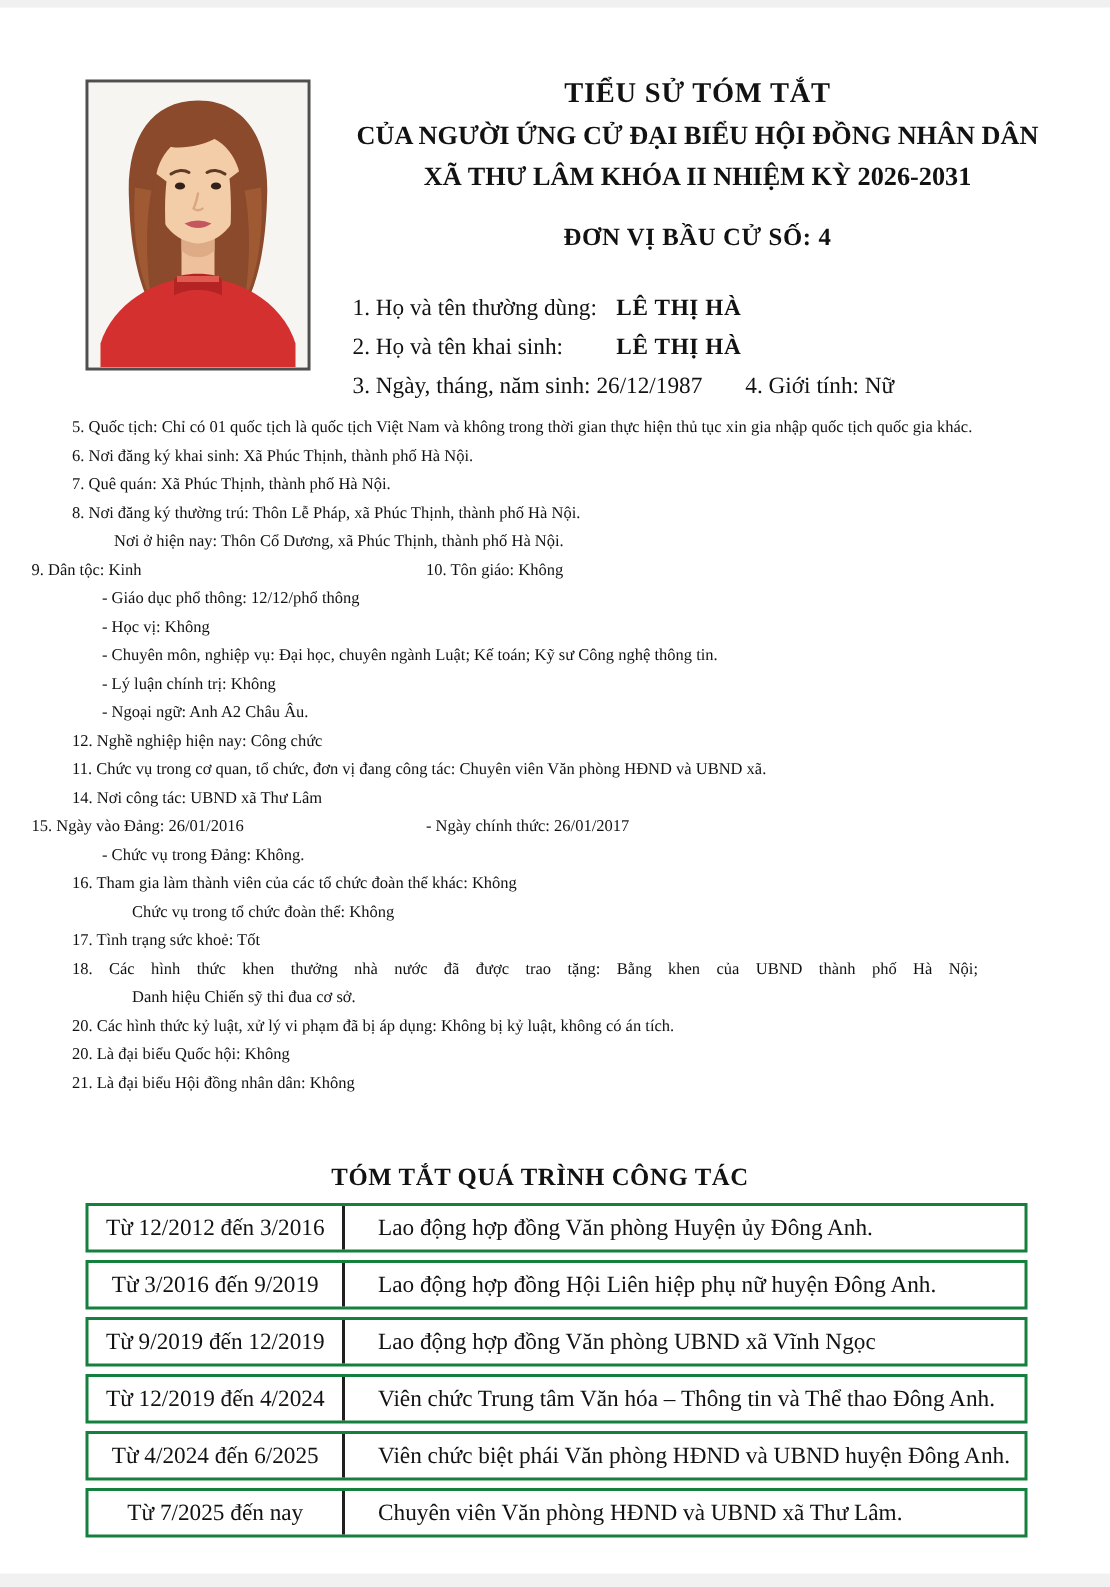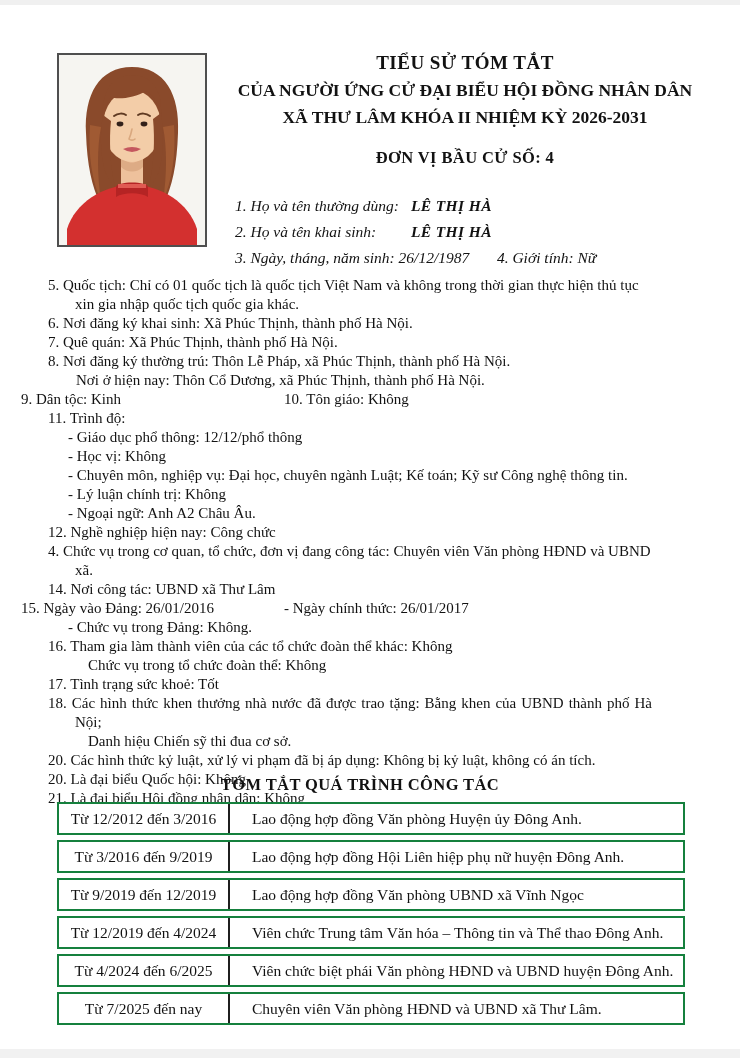--- a/index.html
+++ b/index.html
@@ -15,30 +15,30 @@
   .header-section{position:absolute;top:5px;left:0;width:740px;height:263px;}
   .photo-frame{
     position:absolute;left:57px;top:48px;width:150px;height:194px;
     border:2px solid #4f4f4f;box-sizing:border-box;background:#f6f5f1;overflow:hidden;
   }
   .header-text{position:absolute;left:210px;top:44px;width:510px;text-align:center;font-weight:bold;}
   .h-title{font-size:19px;line-height:28px;letter-spacing:.5px;}
   .h-sub{font-size:17.5px;line-height:27px;}
   .h-unit{font-size:16.5px;line-height:24px;margin-top:15px;letter-spacing:.4px;}
 
-  .identity{position:absolute;left:235px;top:188px;width:500px;font-size:15.5px;font-style:italic;}
+  .identity{position:absolute;left:235px;top:188px;width:500px;font-size:15.5px;}
   .id-line{height:26px;line-height:26px;white-space:nowrap;}
   .id-label{display:inline-block;width:172px;}
   .id-value{font-weight:bold;letter-spacing:.4px;}
   .id-c1{display:inline-block;width:258px;}
 
   
   .details{
     position:absolute;top:276px;left:0;width:668px;box-sizing:border-box;
-    padding:0 16px 0 48px;font-size:15px;line-height:19px;
+    padding:0 16px 0 48px;font-size:11px;line-height:19px;
   }
   .line{min-height:19px;}
   .ind0{padding-left:27px;text-indent:-27px;}
   .ind1{padding-left:20px;}
   .ind2{padding-left:28px;}
   .ind3{padding-left:40px;}
   .wide{text-align:justify;text-align-last:justify;}
   .colL{display:inline-block;width:236px;}
 
   
@@ -120,28 +120,27 @@
     </div>
   </div>
 
   <div class="details">
       <div class="line ind0">5. Quốc tịch: Chỉ có 01 quốc tịch là quốc tịch Việt Nam và không trong thời gian thực hiện thủ tục xin gia nhập quốc tịch quốc gia khác.</div>
       <div class="line ind0">6. Nơi đăng ký khai sinh: Xã Phúc Thịnh, thành phố Hà Nội.</div>
       <div class="line ind0">7. Quê quán: Xã Phúc Thịnh, thành phố Hà Nội.</div>
       <div class="line ind0">8. Nơi đăng ký thường trú: Thôn Lễ Pháp, xã Phúc Thịnh, thành phố Hà Nội.</div>
       <div class="line ind2">Nơi ở hiện nay: Thôn Cổ Dương, xã Phúc Thịnh, thành phố Hà Nội.</div>
       <div class="line ind0"><span class="colL">9. Dân tộc: Kinh</span><span>10. Tôn giáo: Không</span></div>
-      <div class="line ind0">11. Trình độ:</div>
       <div class="line ind1">- Giáo dục phổ thông: 12/12/phổ thông</div>
       <div class="line ind1">- Học vị: Không</div>
       <div class="line ind1">- Chuyên môn, nghiệp vụ: Đại học, chuyên ngành Luật; Kế toán; Kỹ sư Công nghệ thông tin.</div>
       <div class="line ind1">- Lý luận chính trị: Không</div>
       <div class="line ind1">- Ngoại ngữ: Anh A2 Châu Âu.</div>
       <div class="line ind0">12. Nghề nghiệp hiện nay: Công chức</div>
-      <div class="line ind0">4. Chức vụ trong cơ quan, tổ chức, đơn vị đang công tác: Chuyên viên Văn phòng HĐND và UBND xã.</div>
+      <div class="line ind0">11. Chức vụ trong cơ quan, tổ chức, đơn vị đang công tác: Chuyên viên Văn phòng HĐND và UBND xã.</div>
       <div class="line ind0">14.  Nơi công tác: UBND xã Thư Lâm</div>
       <div class="line ind0"><span class="colL">15. Ngày vào Đảng: 26/01/2016</span><span>- Ngày chính thức: 26/01/2017</span></div>
       <div class="line ind1">- Chức vụ trong Đảng: Không.</div>
       <div class="line ind0">16. Tham gia làm thành viên của các tổ chức đoàn thể khác: Không</div>
       <div class="line ind3">Chức vụ trong tổ chức đoàn thể: Không</div>
       <div class="line ind0">17. Tình trạng sức khoẻ: Tốt</div>
       <div class="line ind0 wide">18. Các hình thức khen thưởng nhà nước đã được trao tặng: Bằng khen của UBND thành phố Hà Nội;</div>
       <div class="line ind3">Danh hiệu Chiến sỹ thi đua cơ sở.</div>
       <div class="line ind0">20. Các hình thức kỷ luật, xử lý vi phạm đã bị áp dụng: Không bị kỷ luật, không có án tích.</div>
       <div class="line ind0">20. Là đại biểu Quốc hội: Không</div>

